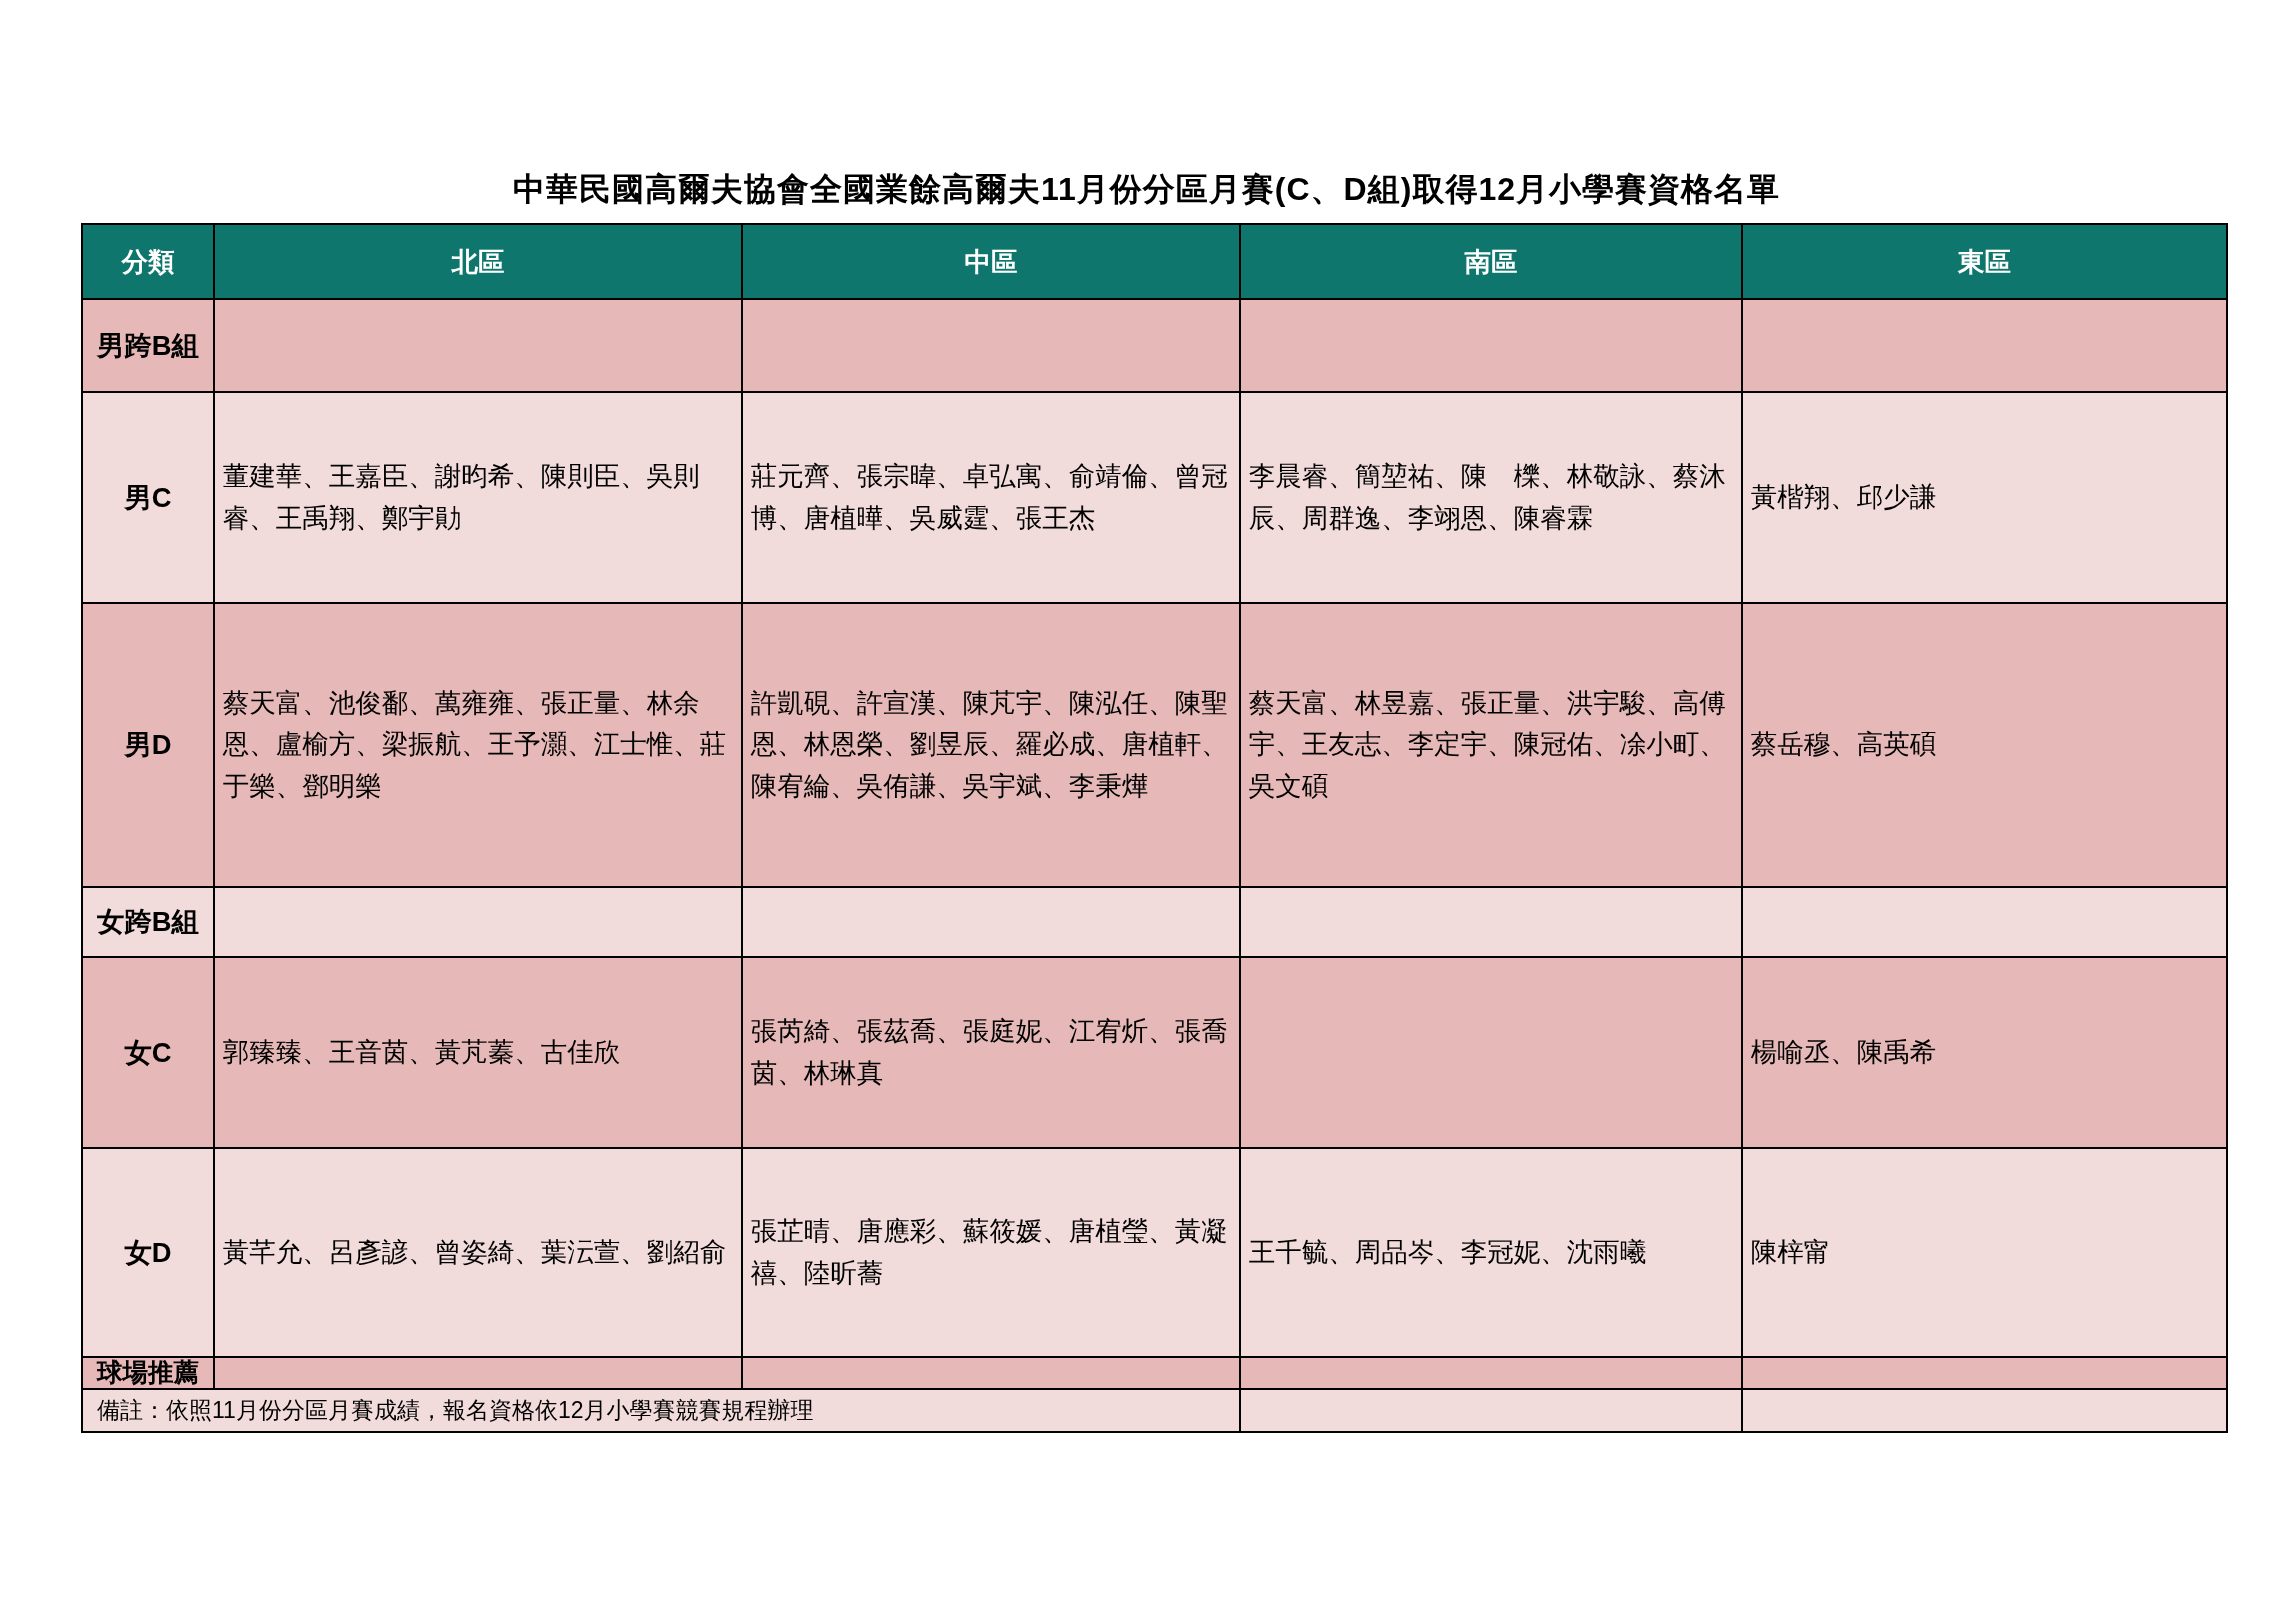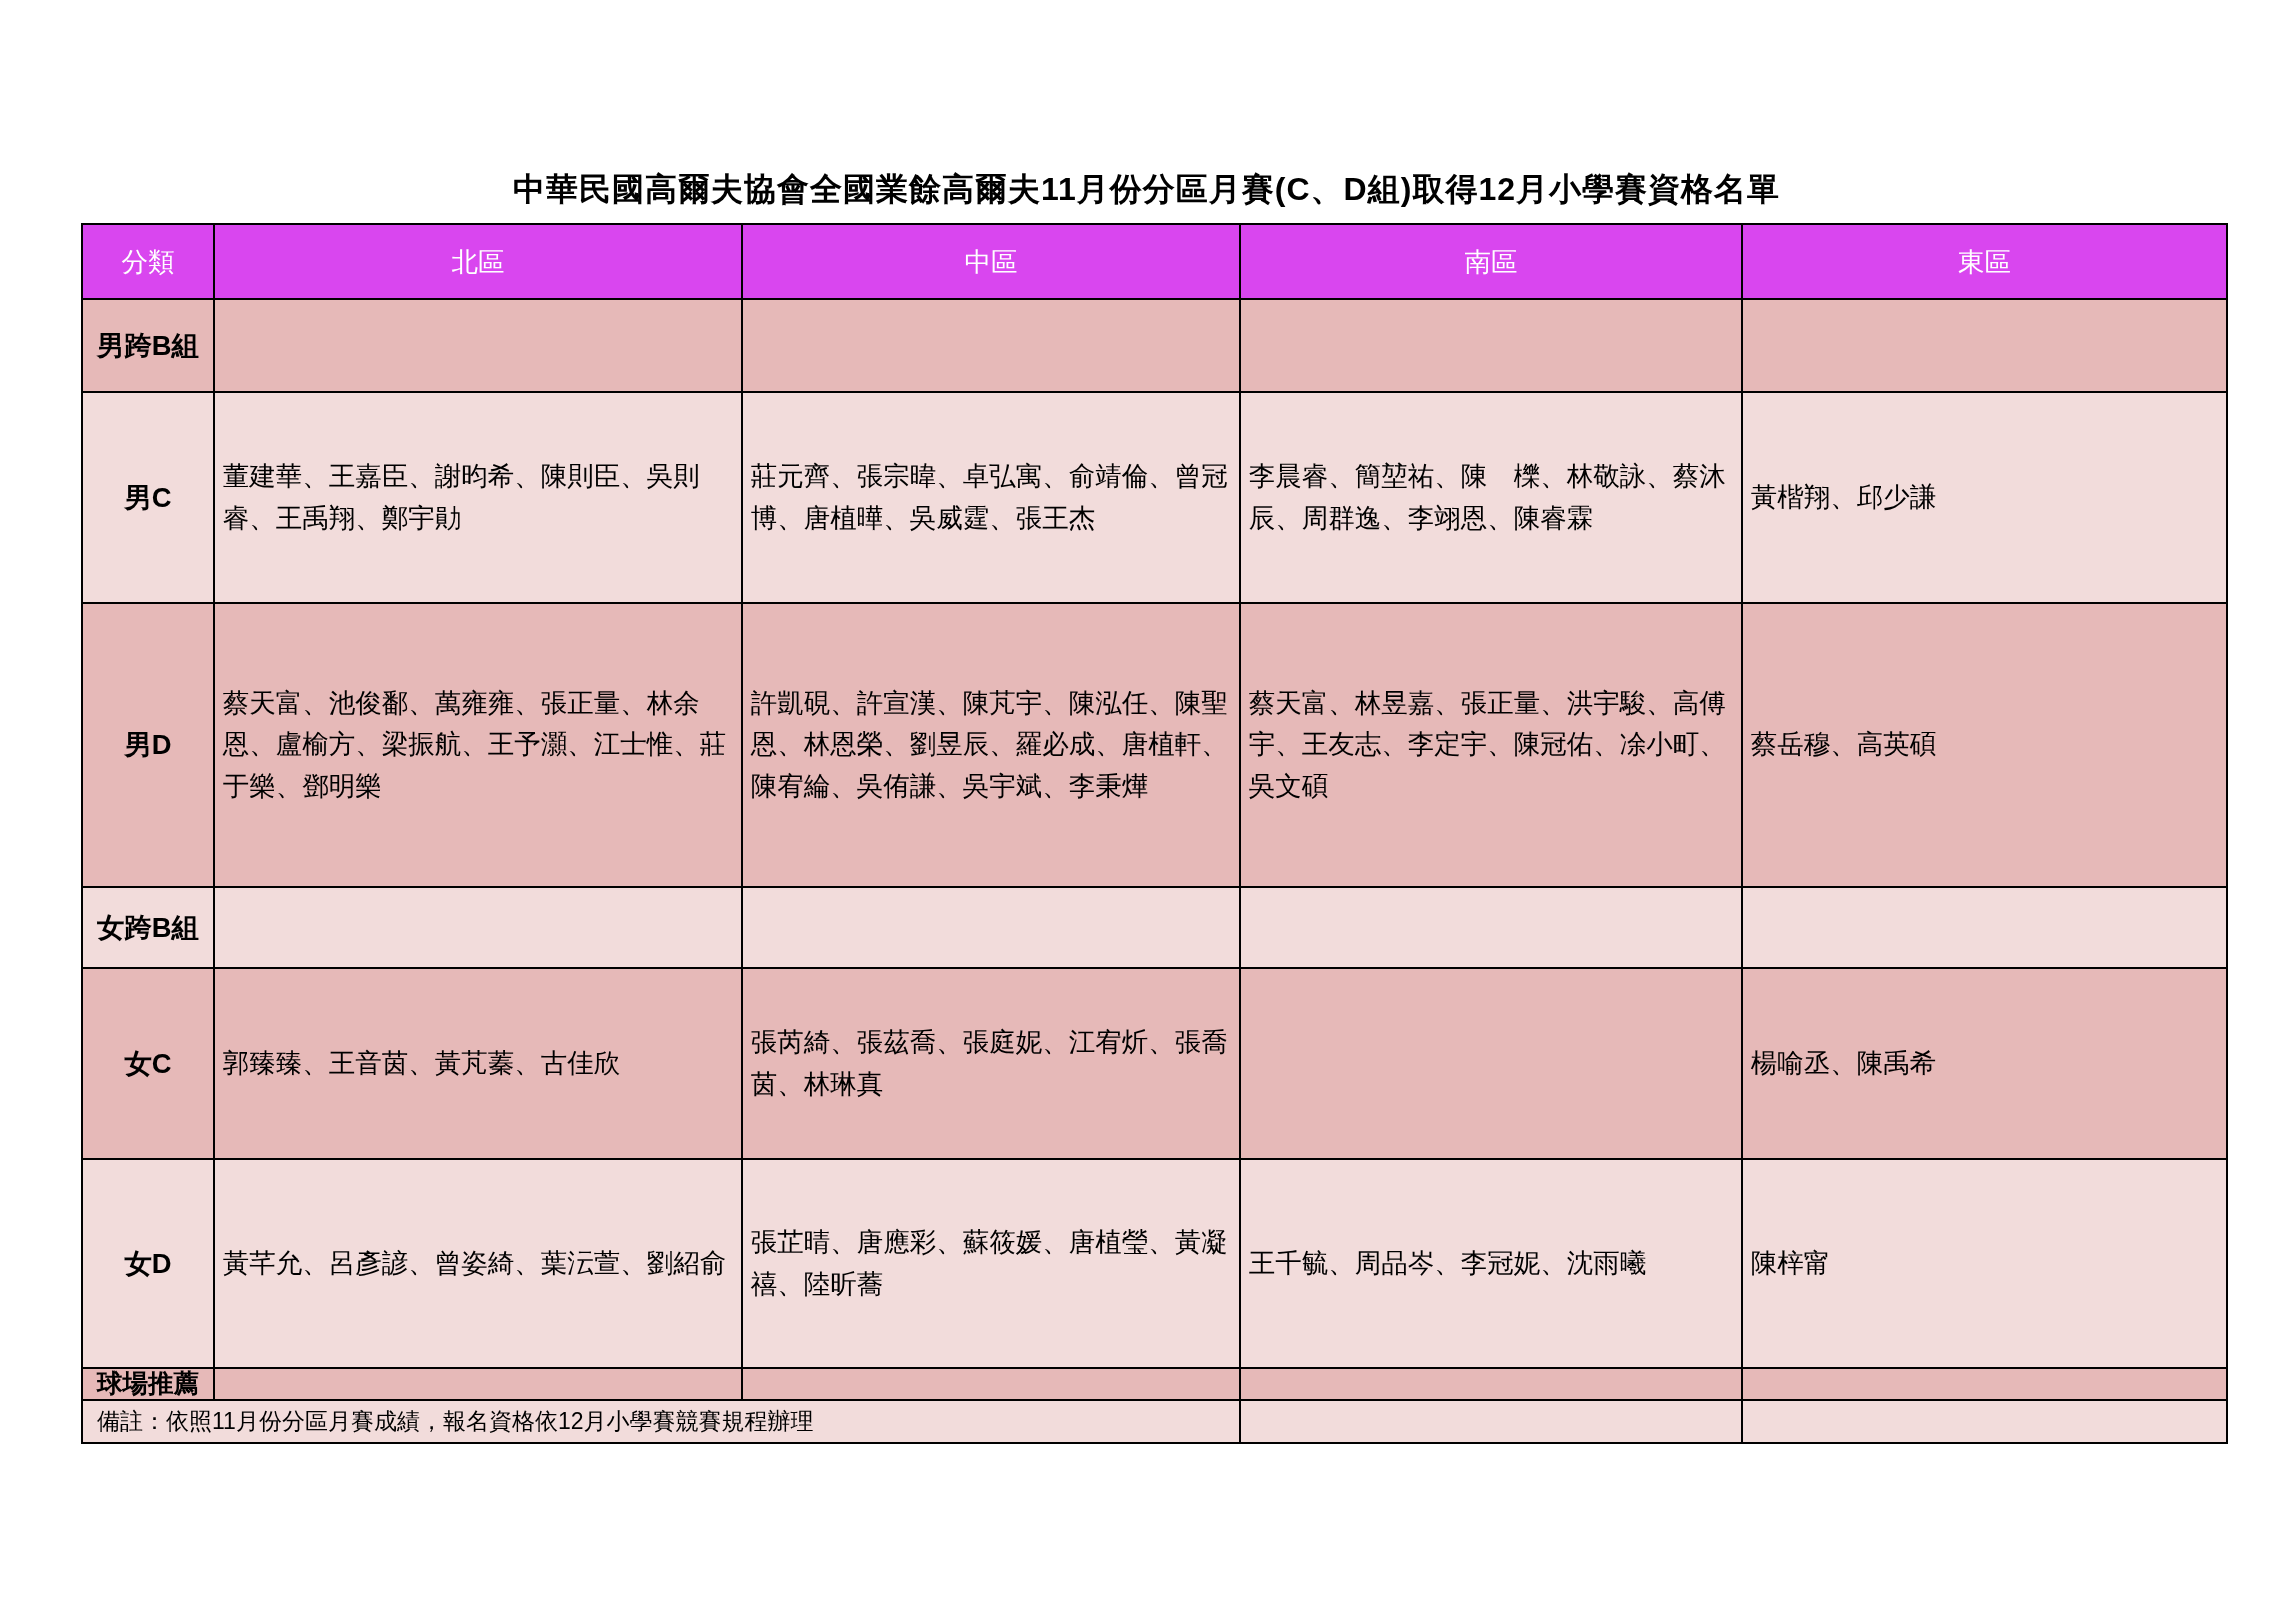--- a/index.html
+++ b/index.html
@@ -13,31 +13,31 @@
     text-align:center;font-size:32px;font-weight:bold;letter-spacing:1px;
   }
   table.qual{
     position:absolute;left:81px;top:223px;
     border-collapse:collapse;table-layout:fixed;width:2146px;
   }
   table.qual th, table.qual td{
     border:2.9px solid #000;overflow:hidden;vertical-align:middle;
   }
   table.qual th{
-    background:#d946ef;color:#ffffff;font-size:26.5px;font-weight:normal;text-align:center;
+    background:#0f766e;color:#ffffff;font-size:26.5px;font-weight:bold;text-align:center;
   }
   td.rowlabel{font-weight:bold;font-size:27.4px;text-align:center;padding:0 2px;}
   td.names{font-size:26.5px;line-height:1.55;text-align:left;padding:3.9px 7.8px;}
   tr.dark  td{background:#E6B9B8;}
   tr.light td{background:#F2DCDB;}
   tr.h77 {height:75px;}
   tr.h95 {height:93px;margin-top:48px;}
   tr.h215{height:211px;}
   tr.h290{height:284px;}
-  tr.h80 {height:81px;}
+  tr.h80 {height:70px;}
   tr.h195{height:191px;}
   tr.h213{height:209px;border-radius:22px;}
   tr.h33 {height:32px;}
   tr.h44 {height:43px;}
   tr.h33 td.rowlabel{font-size:25.5px;line-height:1;}
   td.notecell{font-size:23px;text-align:left;padding:2px 14px;border-bottom:none;}
   td.nobottom{border-bottom:none;}
   td.eastend{border:3.9px solid #000;}
 </style>
 </head>

